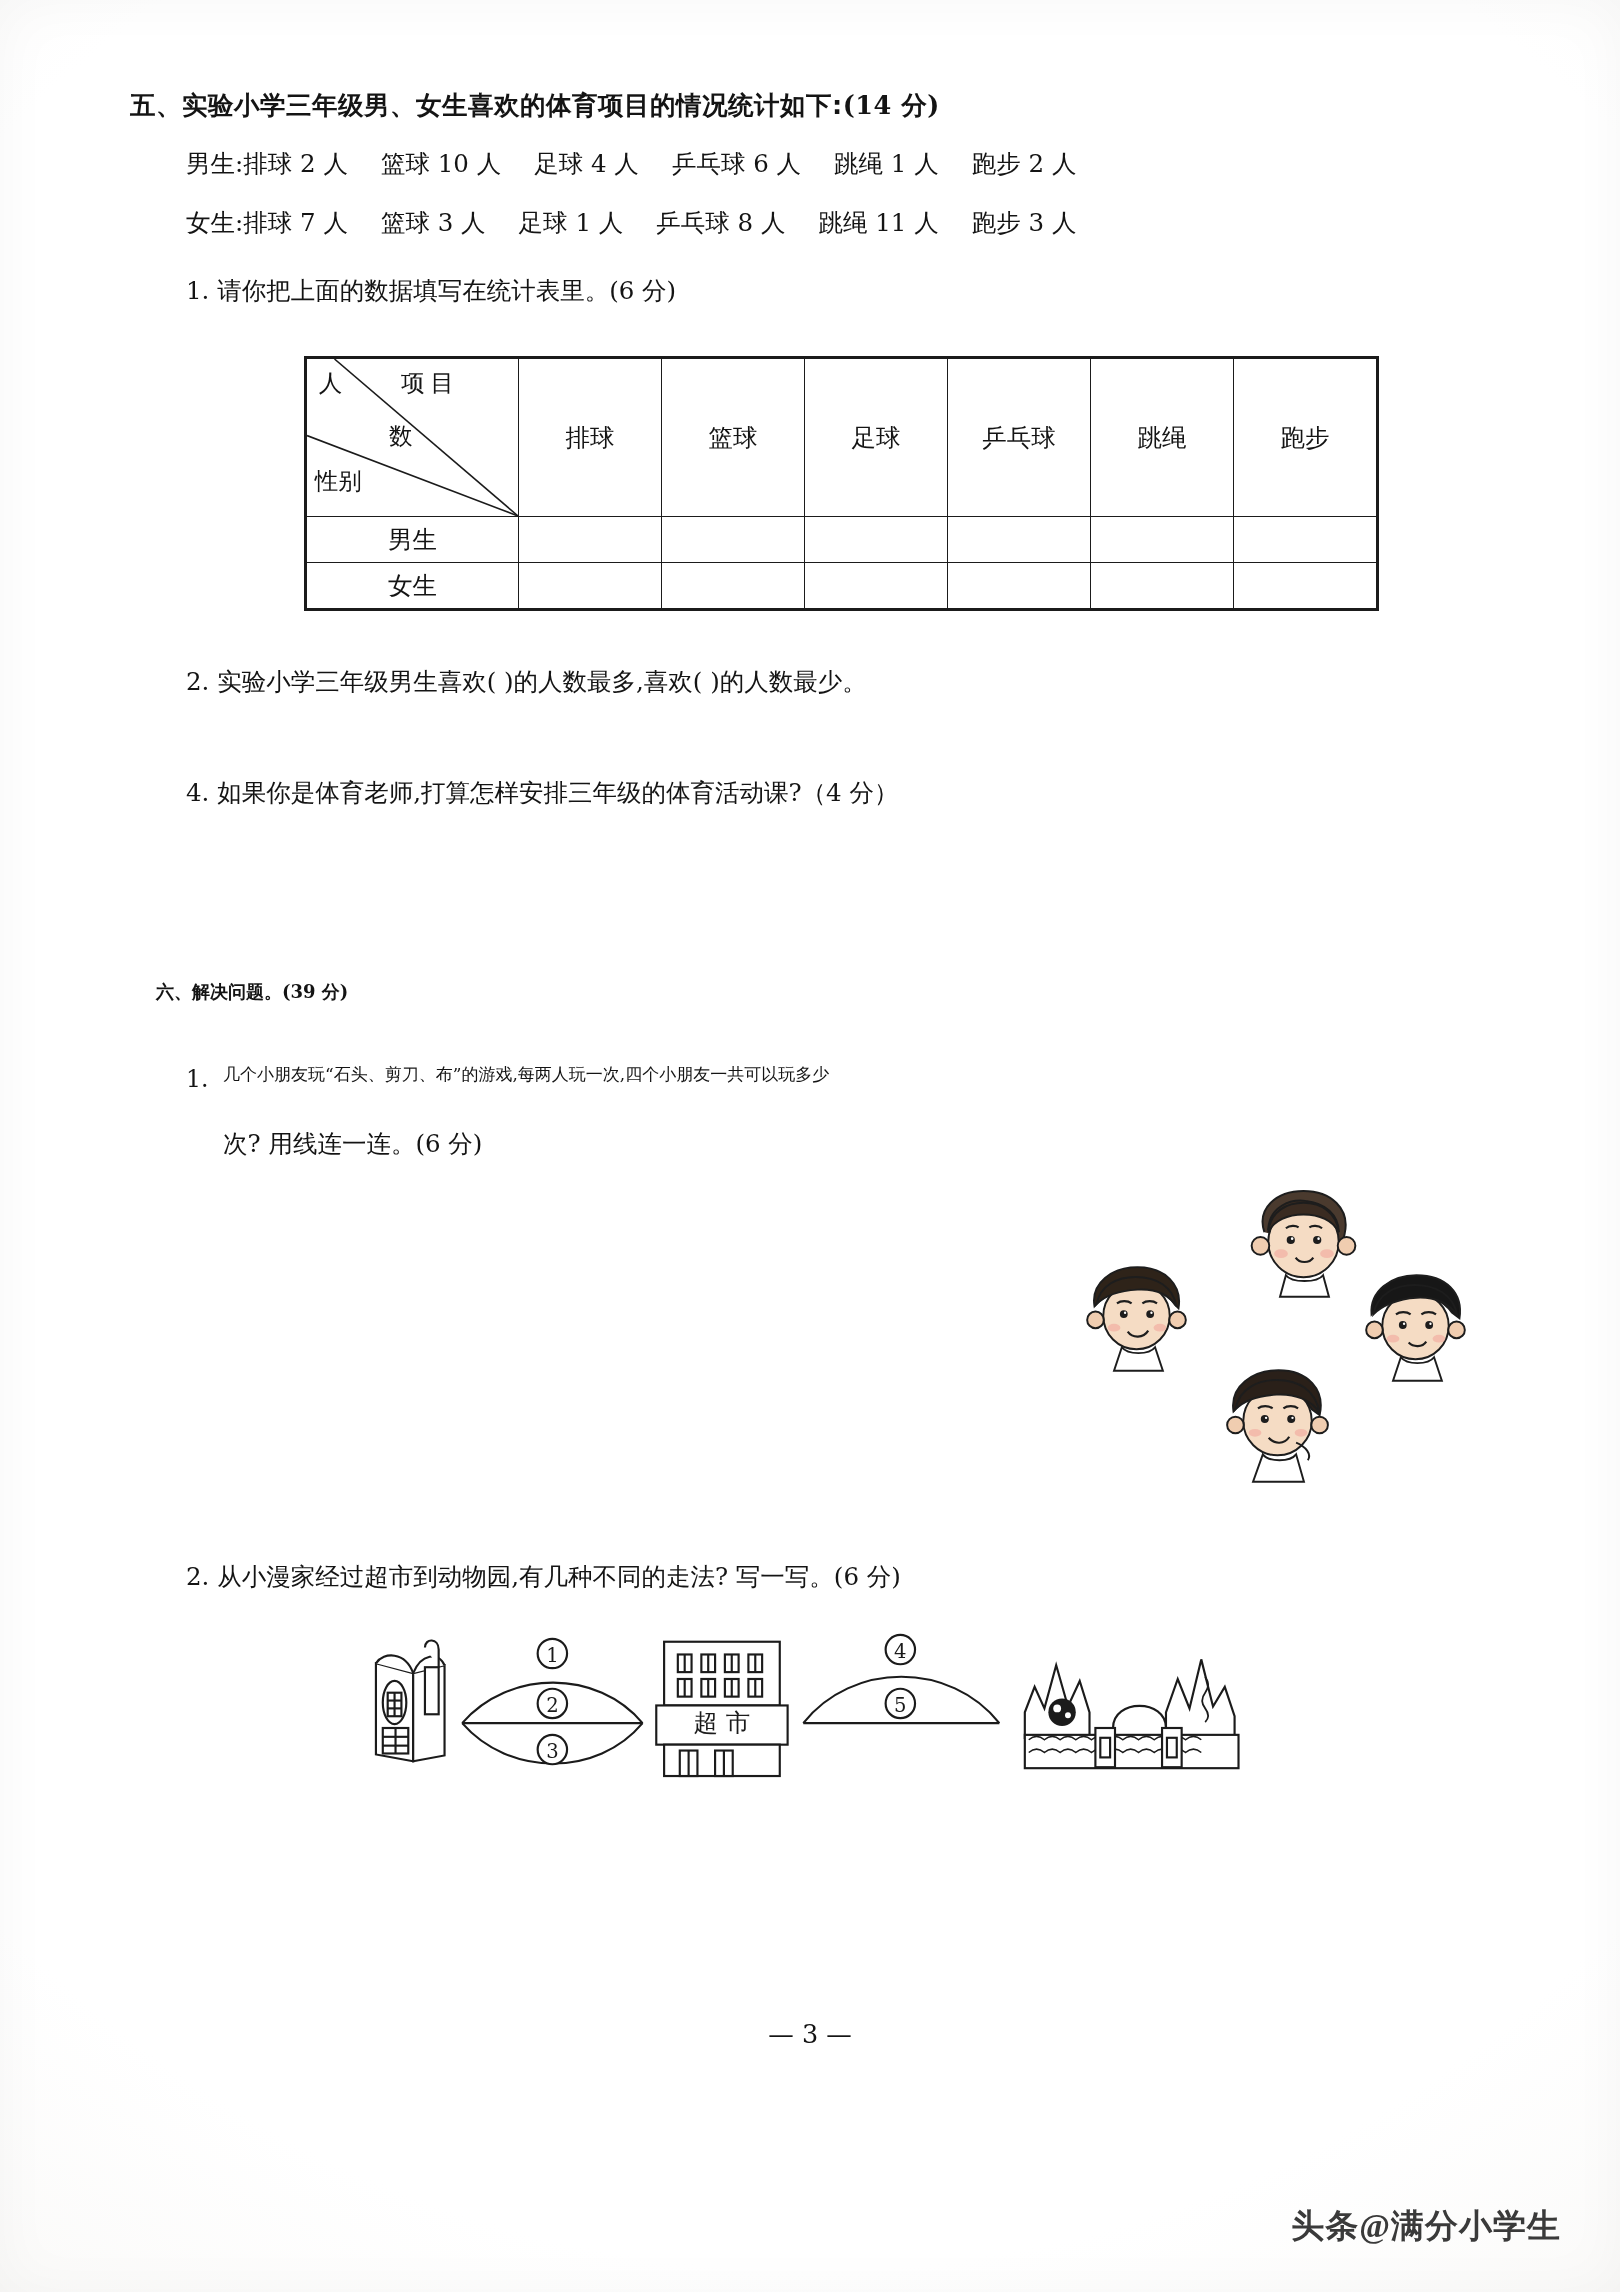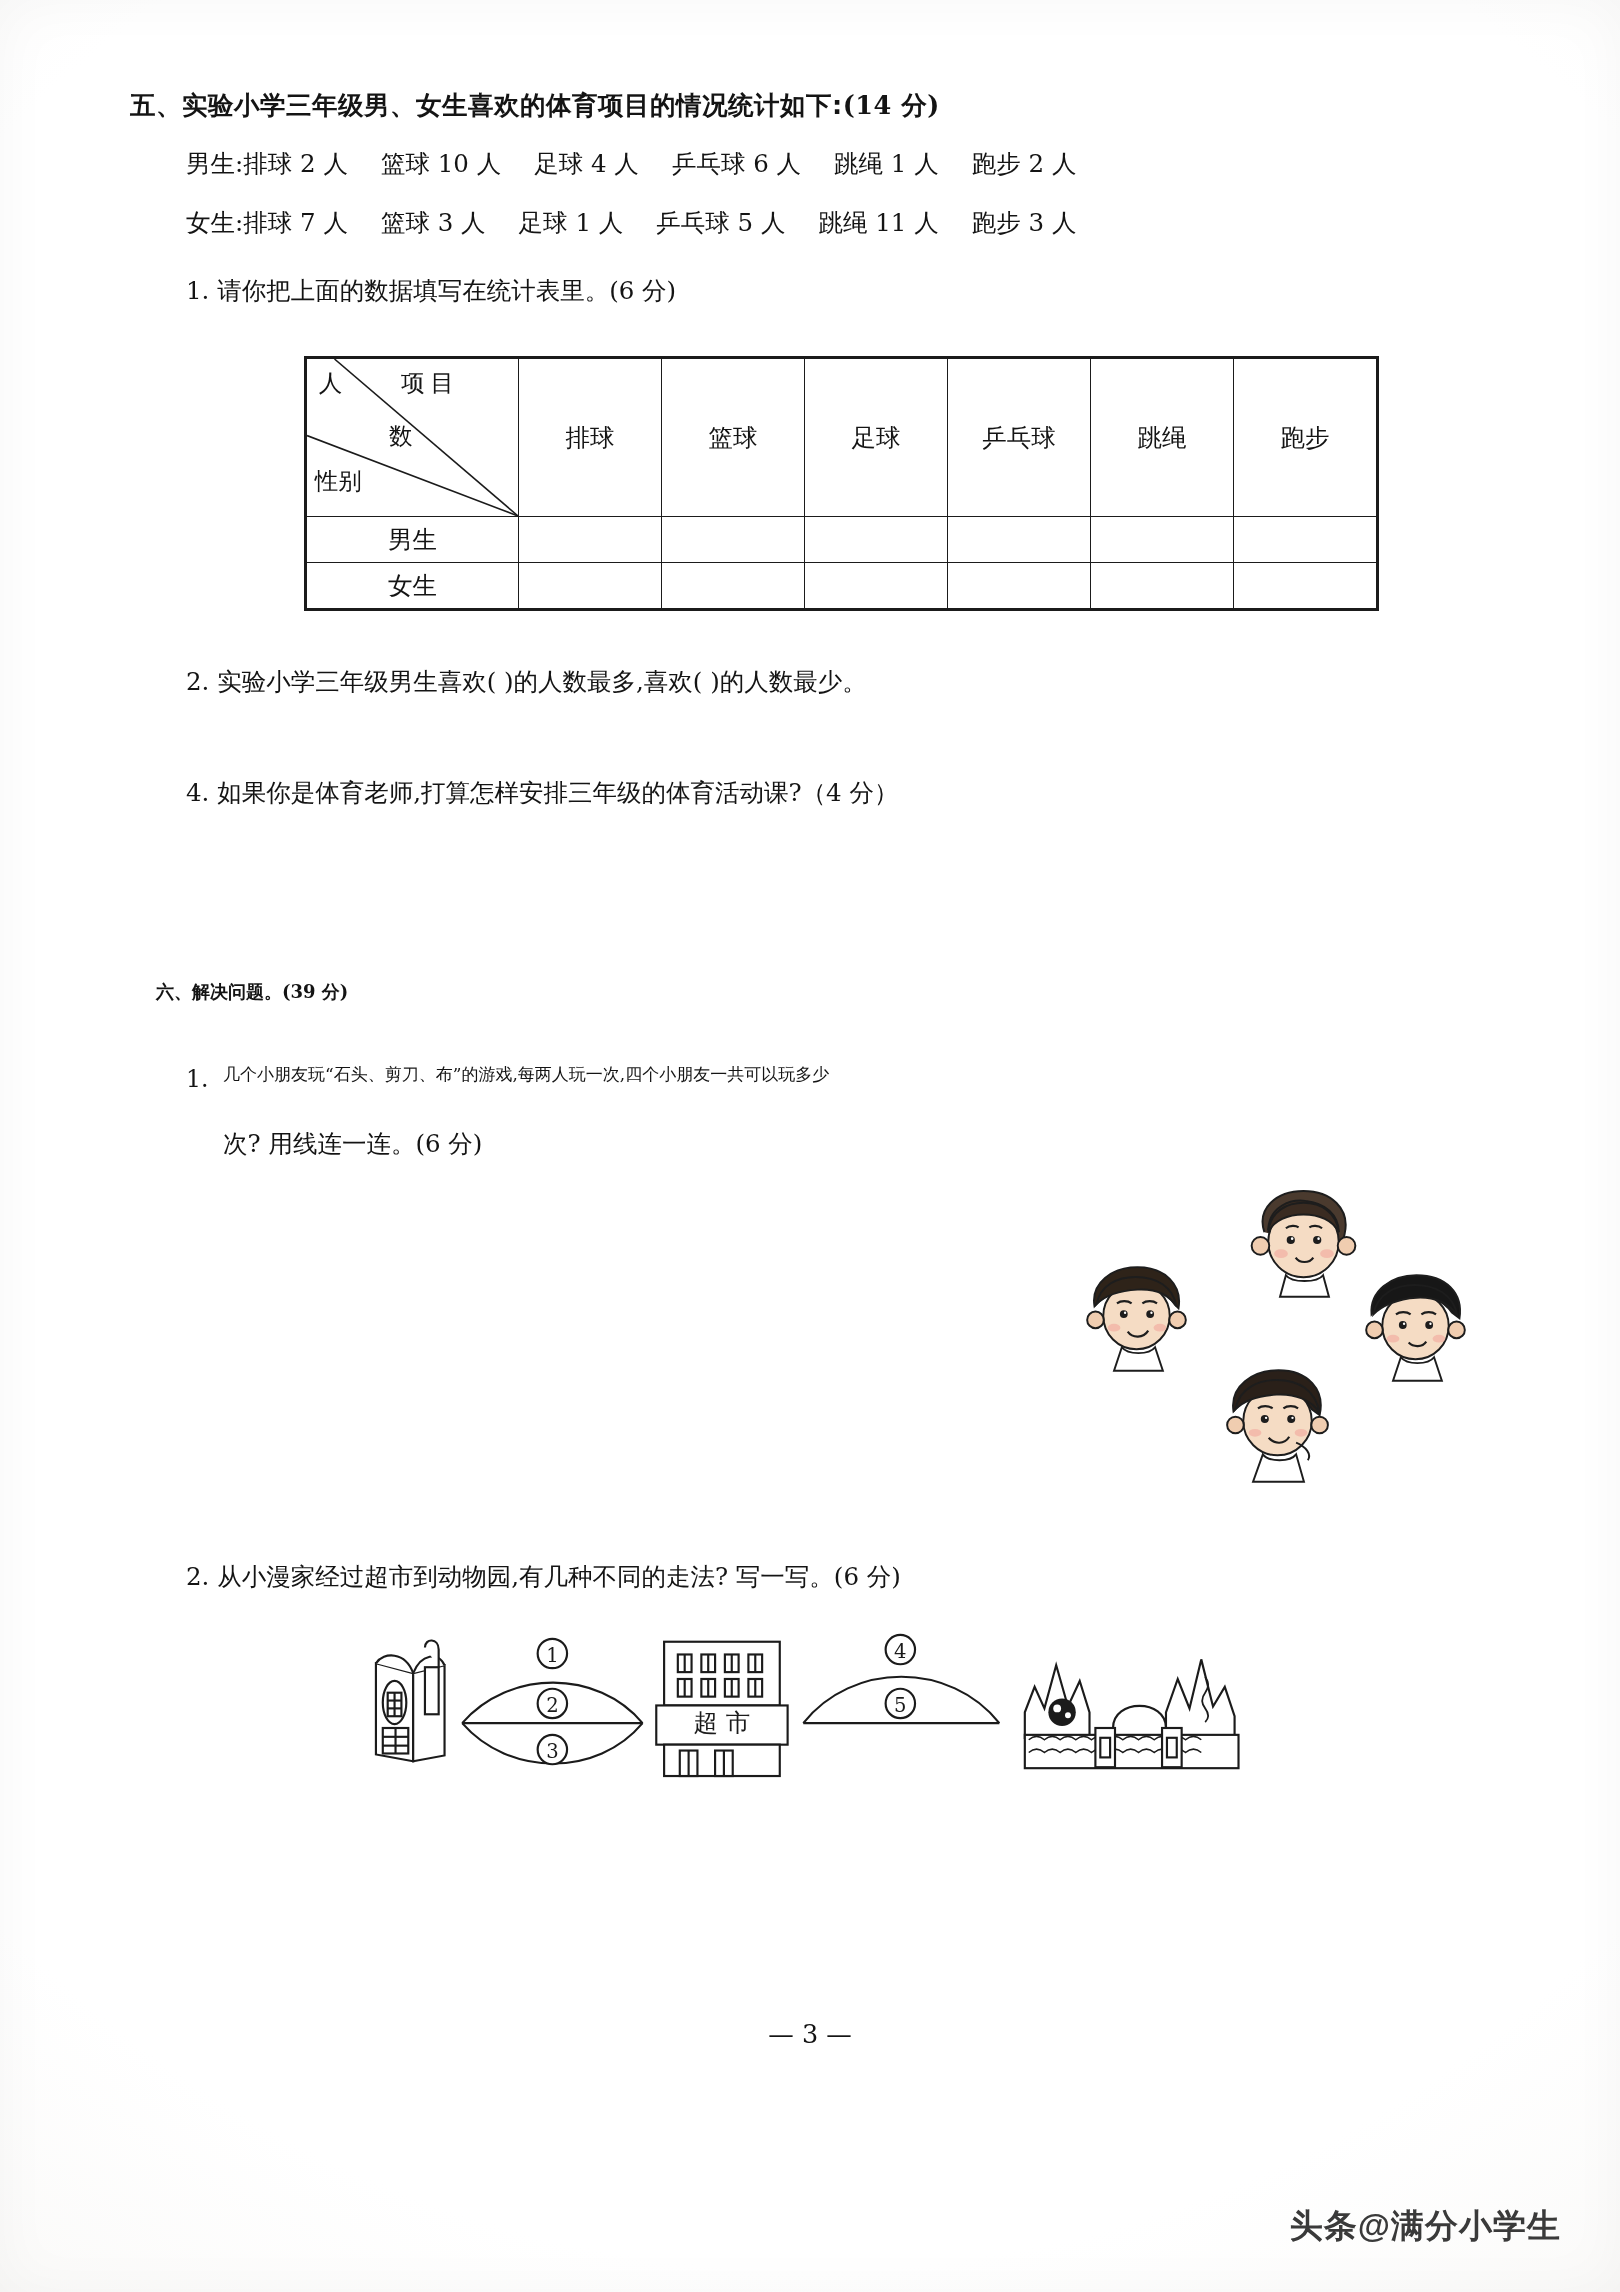--- a/index.html
+++ b/index.html
@@ -118,42 +118,42 @@
   
   .page-num{
     position:absolute;left:0;top:2019px;width:1620px;
     text-align:center;font-size:25.5px;
     font-family:"DejaVu Serif","Liberation Serif",serif;
   }
   .watermark{
     position:absolute;right:59px;bottom:44px;
     font-size:33px;font-weight:700;color:#2a2a2a;
     white-space:nowrap;opacity:0.92;
-    font-family:Liberation Sans, sans-serif;
+    font-family:Liberation Serif, serif;
   }
   .watermark .tt{letter-spacing:1px;}
 </style>
 </head>
 <body>
 
 <div class="page"></div>
 <div class="paper-edge"></div>
 
 <div class="content">
 
   <div class="sec5-title">
     <span>五、</span><span>实验小学三年级男、女生喜欢的体育项目的情况统计如下:</span><span class="score">(14 分)</span>
   </div>
 
   <div class="data-line boys">
     <span class="lead">男生:</span><span class="itm">排球 2 人</span><span class="itm">篮球 10 人</span><span class="itm">足球 4 人</span><span class="itm">乒乓球 6 人</span><span class="itm">跳绳 1 人</span><span class="itm">跑步 2 人</span>
   </div>
 
   <div class="data-line girls">
-    <span class="lead">女生:</span><span class="itm">排球 7 人</span><span class="itm">篮球 3 人</span><span class="itm">足球 1 人</span><span class="itm">乒乓球 5 人</span><span class="itm">跳绳 11 人</span><span class="itm">跑步 3 人</span>
+    <span class="lead">女生:</span><span class="itm">排球 7 人</span><span class="itm">篮球 3 人</span><span class="itm">足球 1 人</span><span class="itm">乒乓球 8 人</span><span class="itm">跳绳 11 人</span><span class="itm">跑步 3 人</span>
   </div>
 
   <div class="q-line q1">1. 请你把上面的数据填写在统计表里。(6 分)</div>
 
   <div class="stat-table">
     <table>
       <tbody>
           <tr>
         <td class="corner-cell" style="width:211px;">
           <svg viewBox="0 0 215 160" preserveAspectRatio="none">

